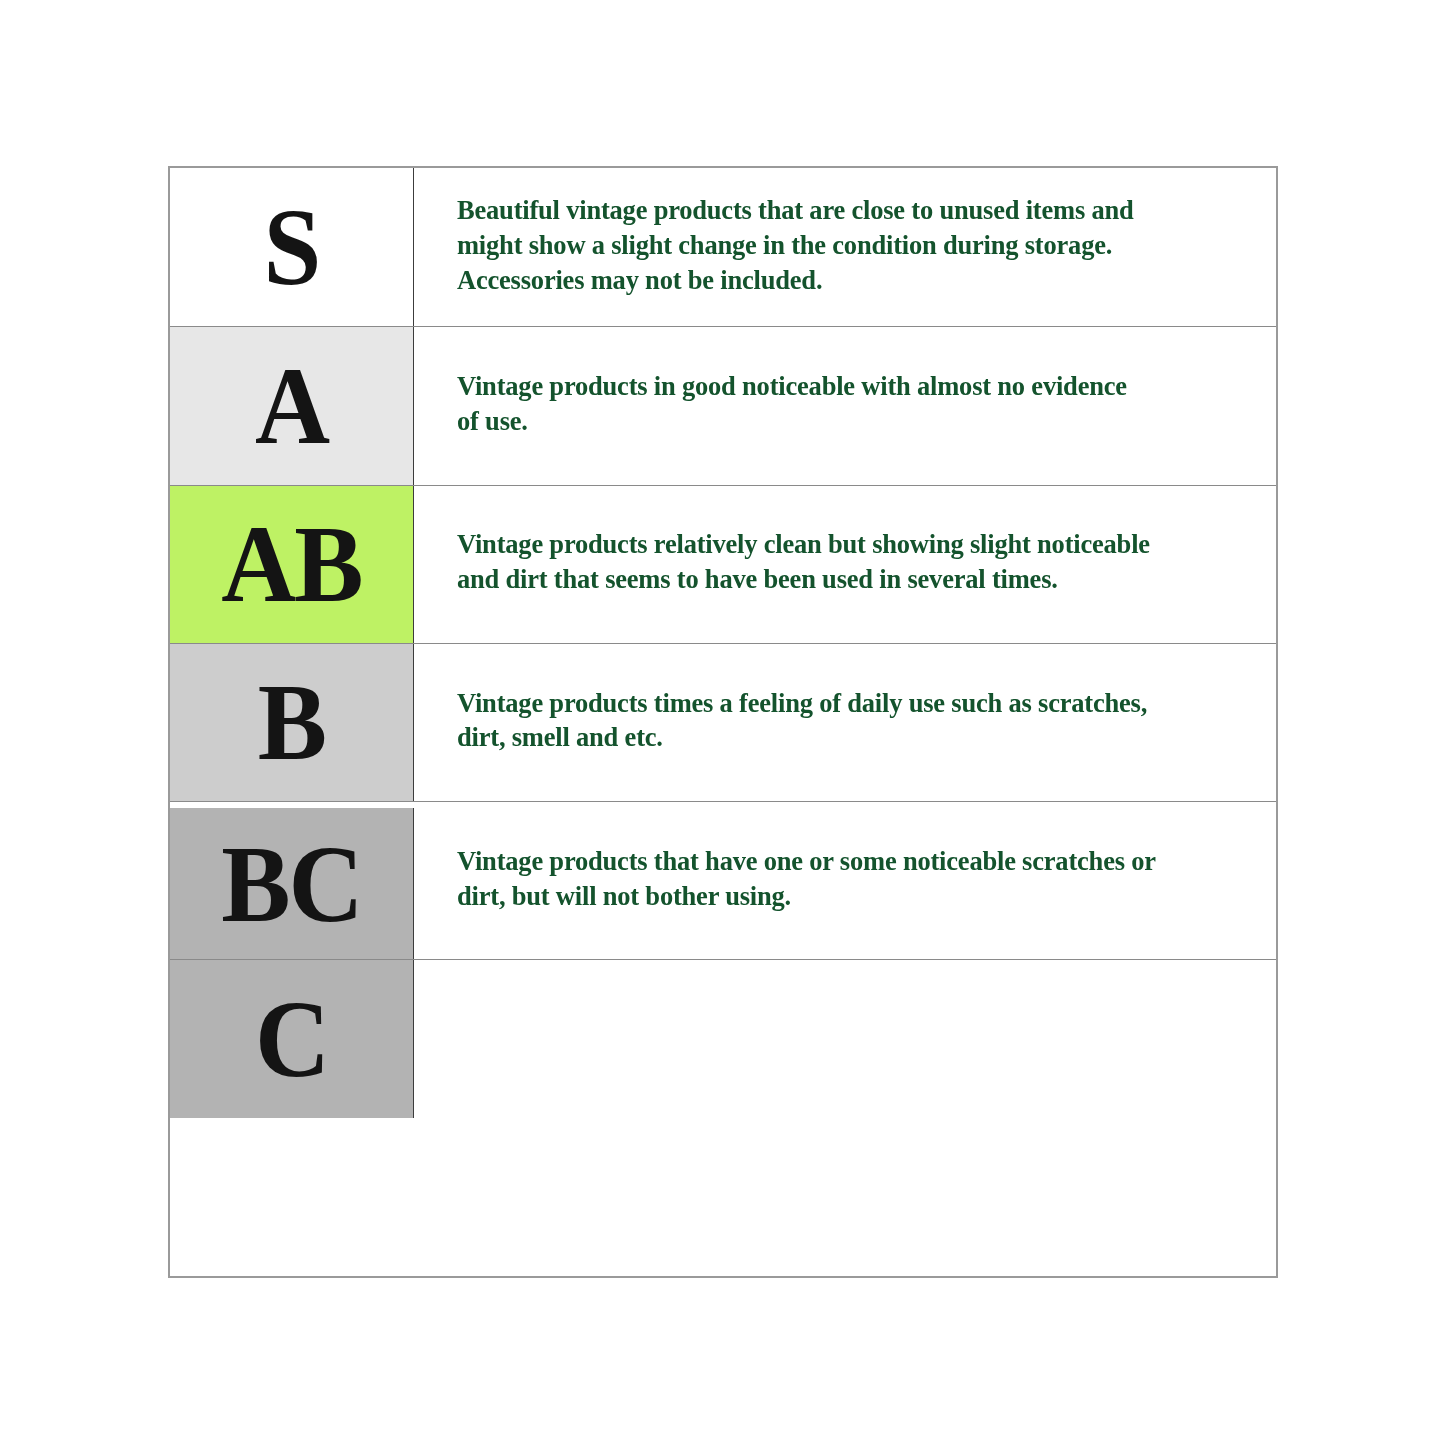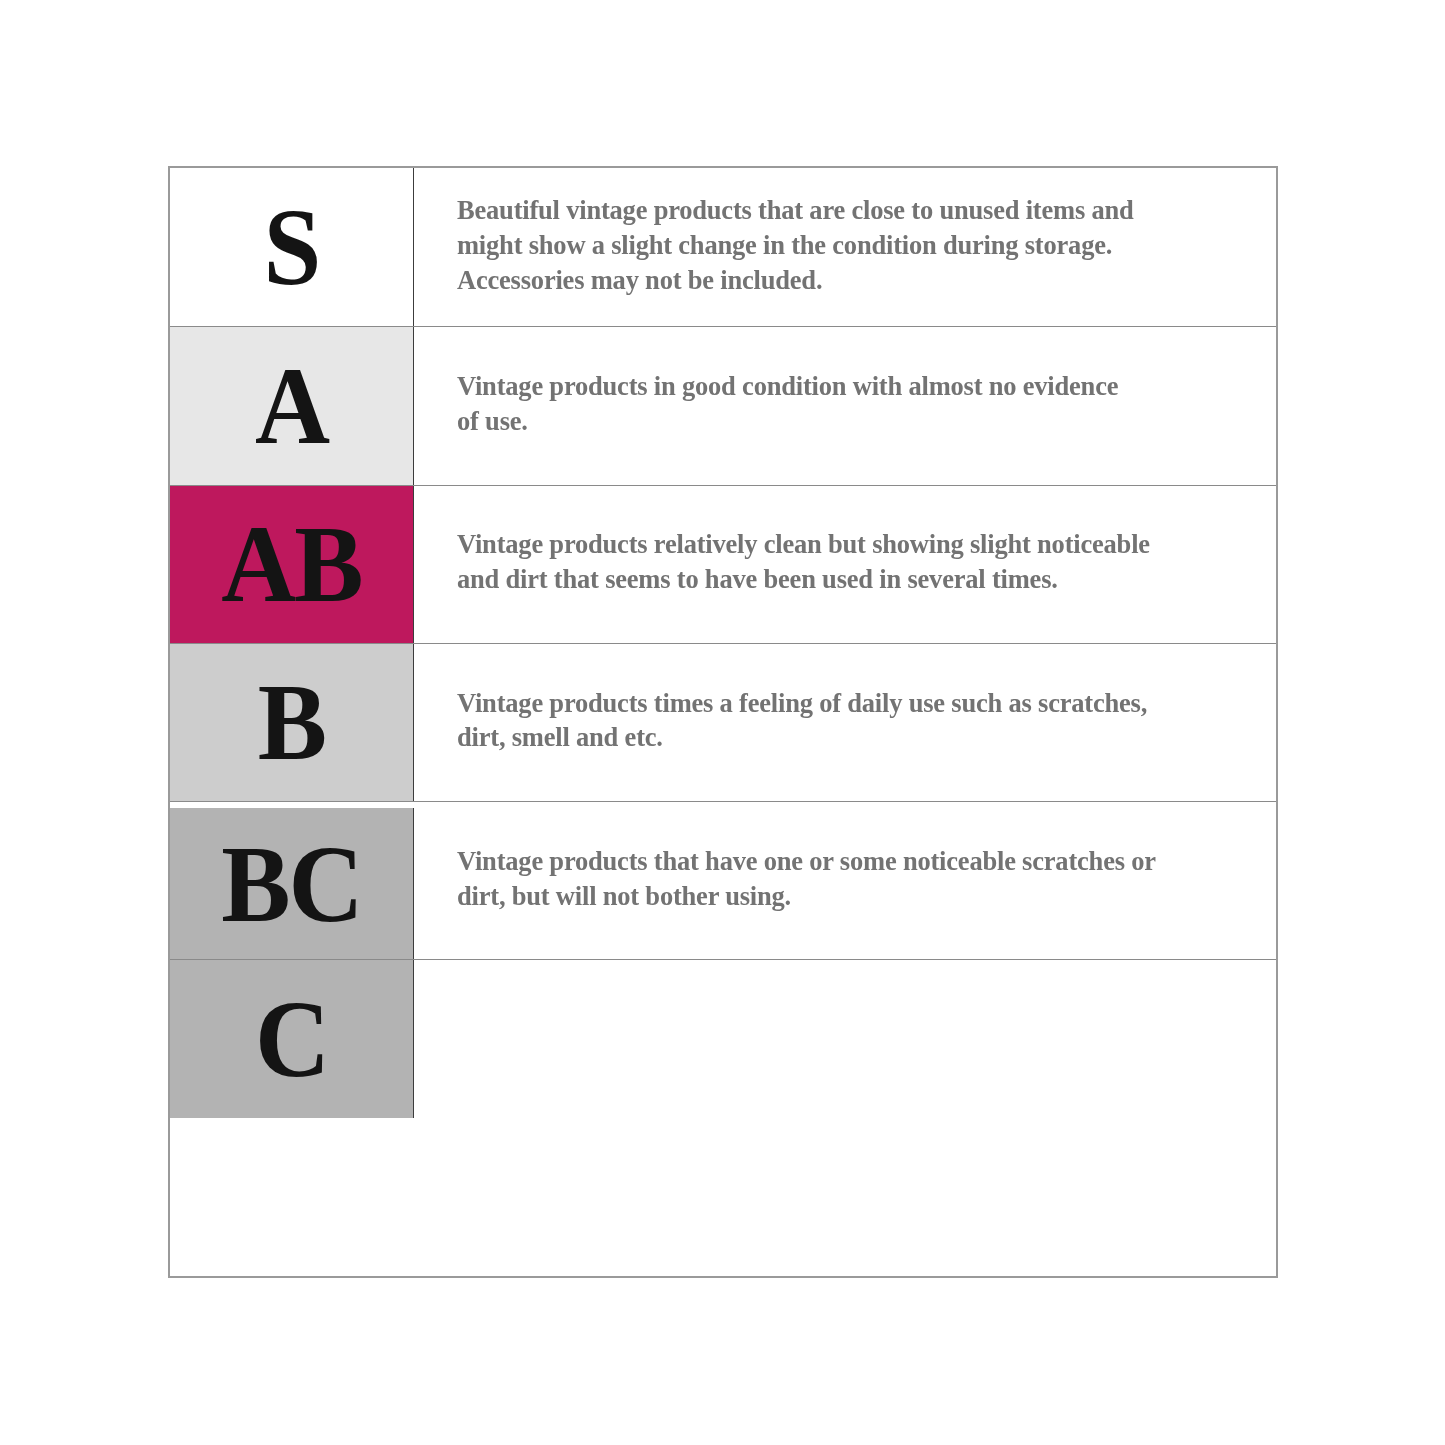--- a/index.html
+++ b/index.html
@@ -50,21 +50,21 @@
     padding: 8px 30px 12px 43px;
     background: #ffffff;
     overflow: hidden;
   }
   .desc-text {
     font-size: 26.5px;
     font-weight: 700;
     line-height: 1.32;
     letter-spacing: -0.2px;
     white-space: pre-line;
-    color: #737373;
+    color: #14532d;
   }
 </style>
 </head>
 <body>
 
 <div class="grade-table">
   <div class="grade-row">
     <div class="grade-cell" style="background: rgb(255, 255, 255);">
       <span class="grade-letter">S</span>
     </div>
@@ -73,27 +73,27 @@
 might show a slight change in the condition during storage.
 Accessories may not be included.</span>
     </div>
   </div>
 
   <div class="grade-row">
     <div class="grade-cell" style="background: rgb(231, 231, 231);">
       <span class="grade-letter">A</span>
     </div>
     <div class="desc-cell">
-      <span class="desc-text">Vintage products in good condition with almost no evidence
+      <span class="desc-text">Vintage products in good noticeable with almost no evidence
 of use.</span>
     </div>
   </div>
 
   <div class="grade-row">
-    <div class="grade-cell" style="background: #be185d;">
+    <div class="grade-cell" style="background: #bef264;">
       <span class="grade-letter">AB</span>
     </div>
     <div class="desc-cell">
       <span class="desc-text">Vintage products relatively clean but showing slight noticeable
 and dirt that seems to have been used in several times.</span>
     </div>
   </div>
 
 
   <div class="grade-row">

